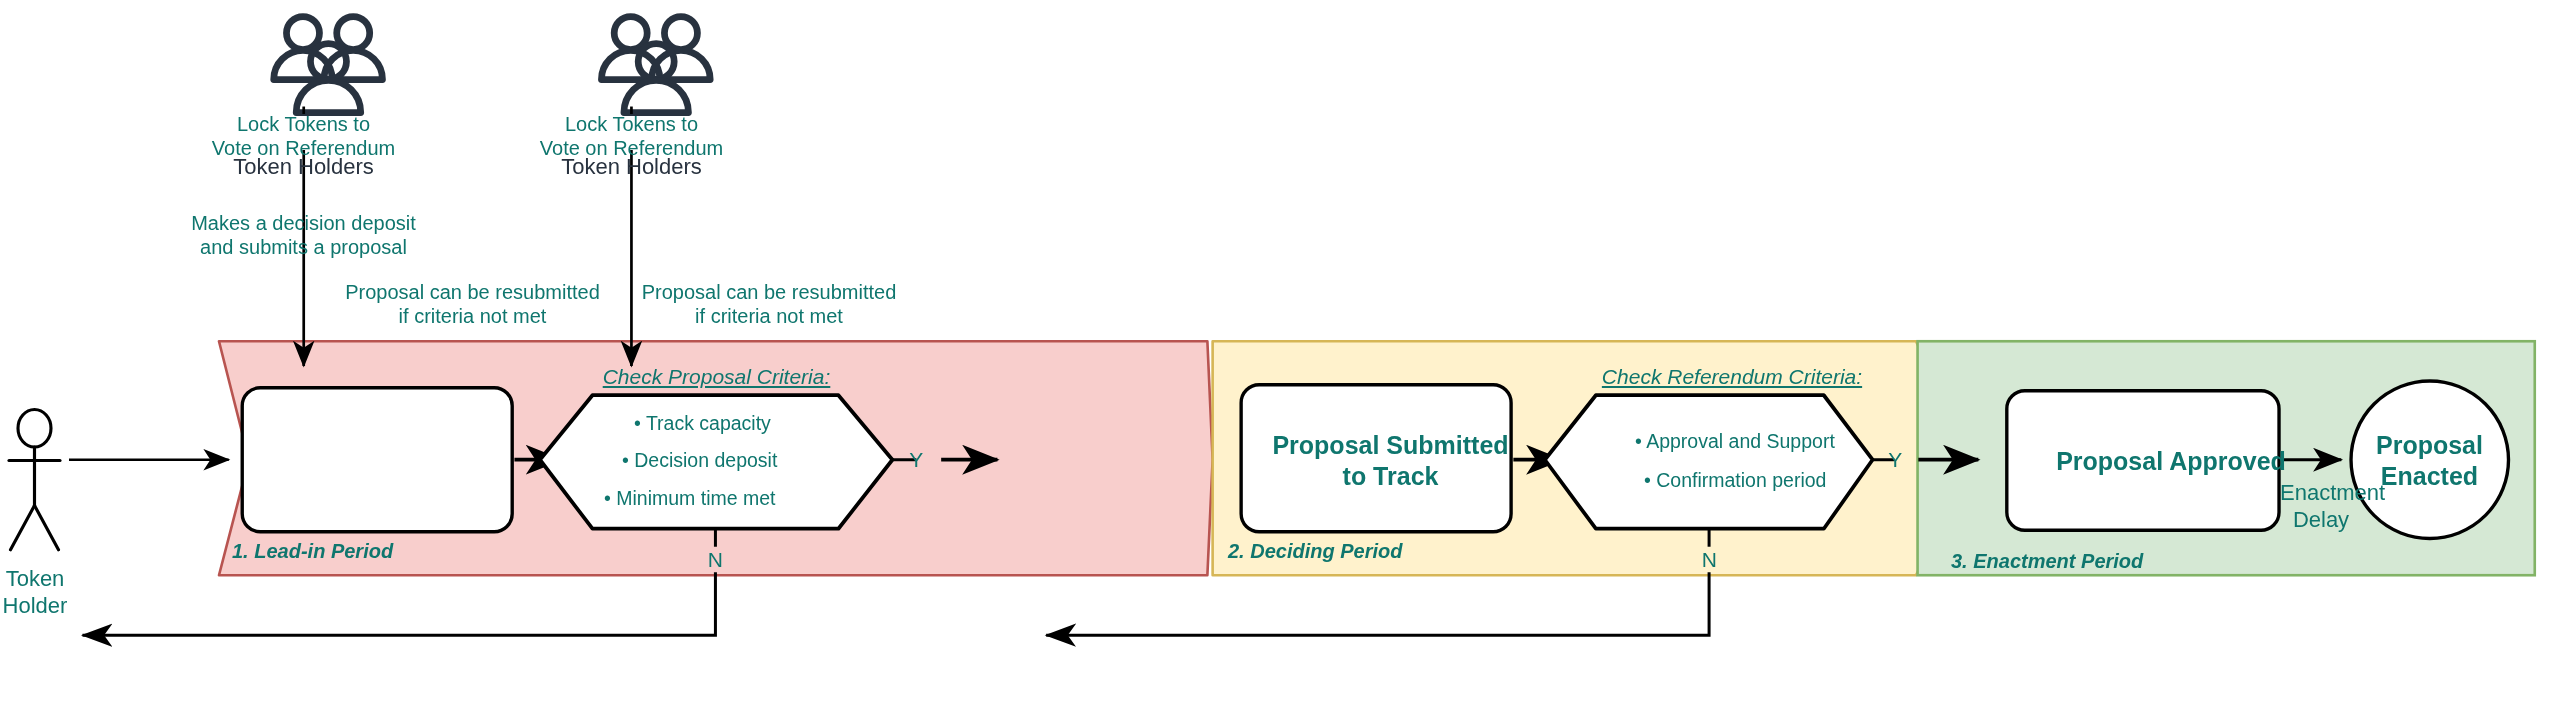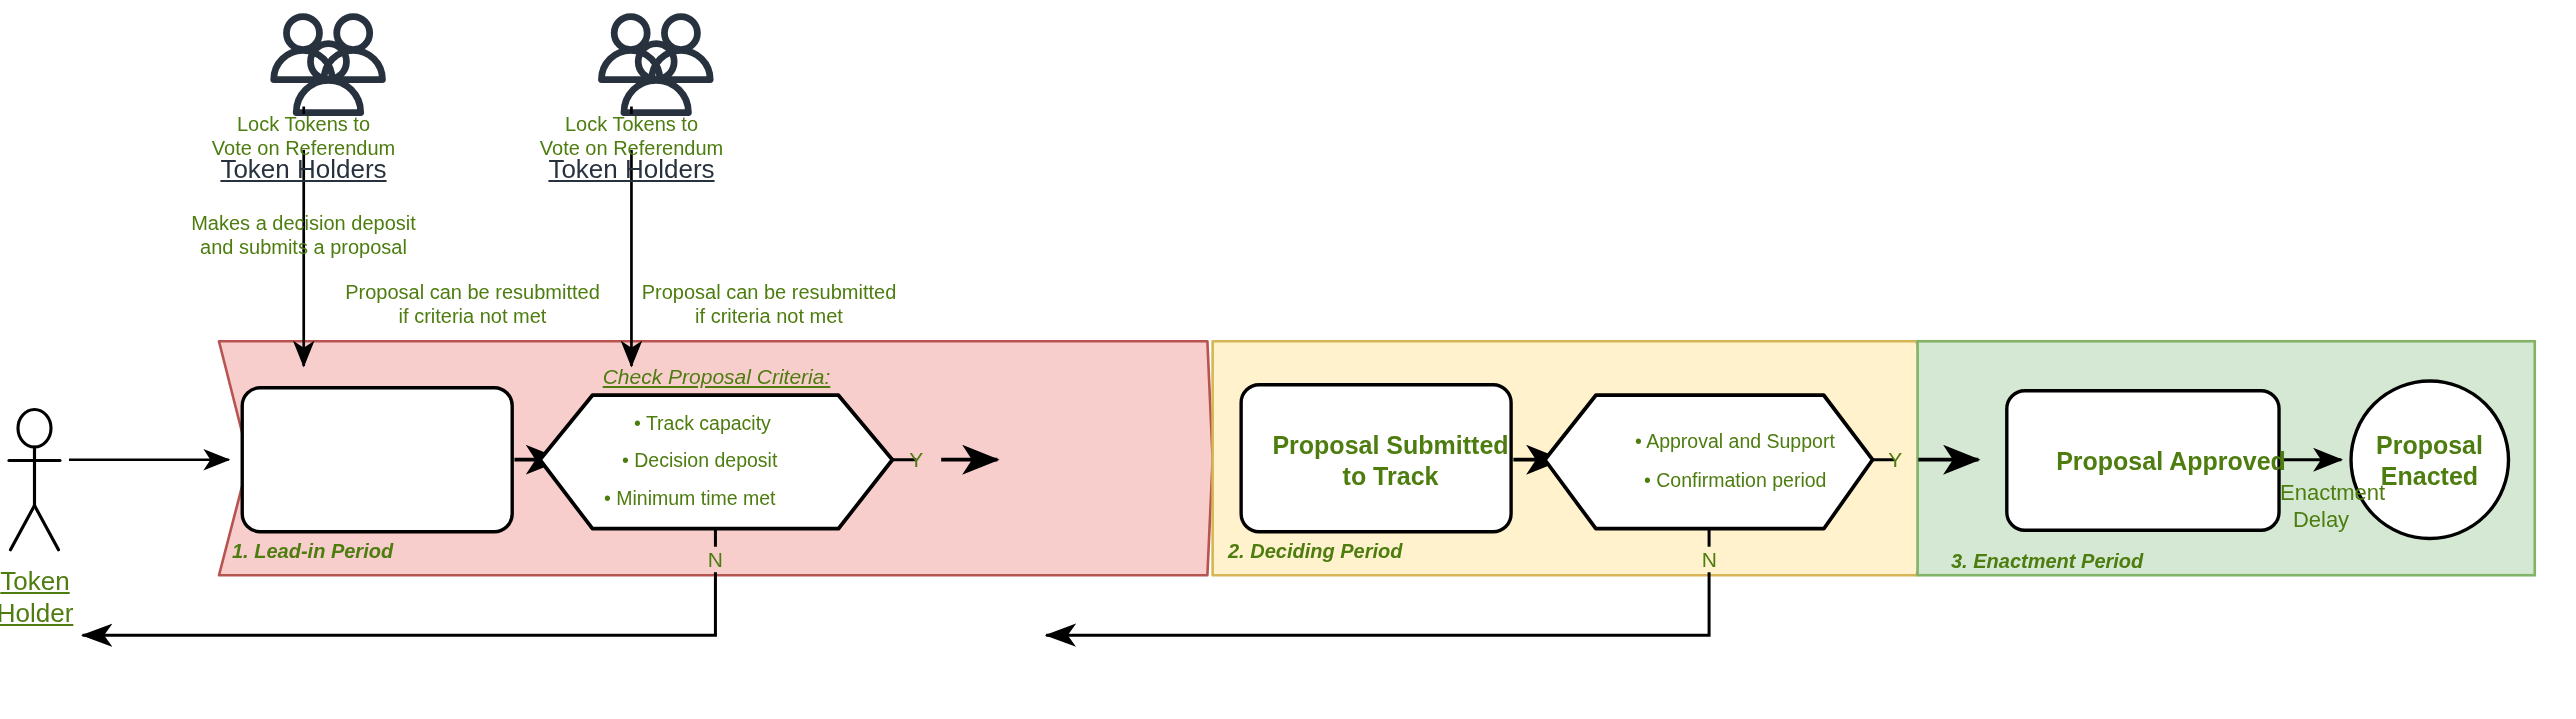--- a/index.html
+++ b/index.html
@@ -18,21 +18,21 @@
     background: #ffffff;
     overflow: hidden;
   }
   #stage > svg {
     position: absolute;
     left: 0;
     top: 0;
   }
   .lbl {
     position: absolute;
-    color: #4d7c0f;
+    color: #0f766e;
     line-height: 1.22;
     text-align: center;
     white-space: pre-line;
   }
   .dark { color: #28323f; }
   .node-title {
     font-weight: bold;
     font-size: 25px;
   }
   .hex-item {
@@ -56,22 +56,21 @@
   .edge-lbl {
     font-size: 20px;
   }
   .small-lbl {
     font-size: 22px;
   }
   .yn {
     font-size: 21px;
   }
   .actor-lbl {
-    font-size: 26px;
-    text-decoration: underline;
+    font-size: 22px;
   }
 </style>
 </head>
 <body>
 
 <div id="stage">
 
   <svg width="2576" height="720" viewBox="0 0 3435 960">
     <defs>
       <marker id="arrowBlk" markerWidth="12" markerHeight="12" refX="9.4" refY="4" orient="auto" markerUnits="strokeWidth">
@@ -196,20 +195,21 @@
 
   <div class="lbl criteria-title" style="left:529px; top:364px; width:375px;">Check Proposal Criteria:</div>
 
   <div class="lbl hex-item" style="left:634px; top:412px;">• Track capacity</div>
   <div class="lbl hex-item" style="left:622px; top:449px;">• Decision deposit</div>
   <div class="lbl hex-item" style="left:604px; top:487px;">• Minimum time met</div>
 
   <div class="lbl yn" style="left:905px; top:447px; width:22.5px;">Y</div>
   <div class="lbl yn" style="left:704px; top:547px; width:22.5px;">N</div>
 
+  <div class="lbl criteria-title" style="left:1522px; top:364px; width:420px;">Check Referendum Criteria:</div>
 
   <div class="lbl hex-item" style="left:1635px; top:430px;">• Approval and Support</div>
   <div class="lbl hex-item" style="left:1644px; top:469px;">• Confirmation period</div>
 
   <div class="lbl yn" style="left:1884px; top:447px; width:22.5px;">Y</div>
   <div class="lbl yn" style="left:1698px; top:547px; width:22.5px;">N</div>
 
 </div>
 
 

